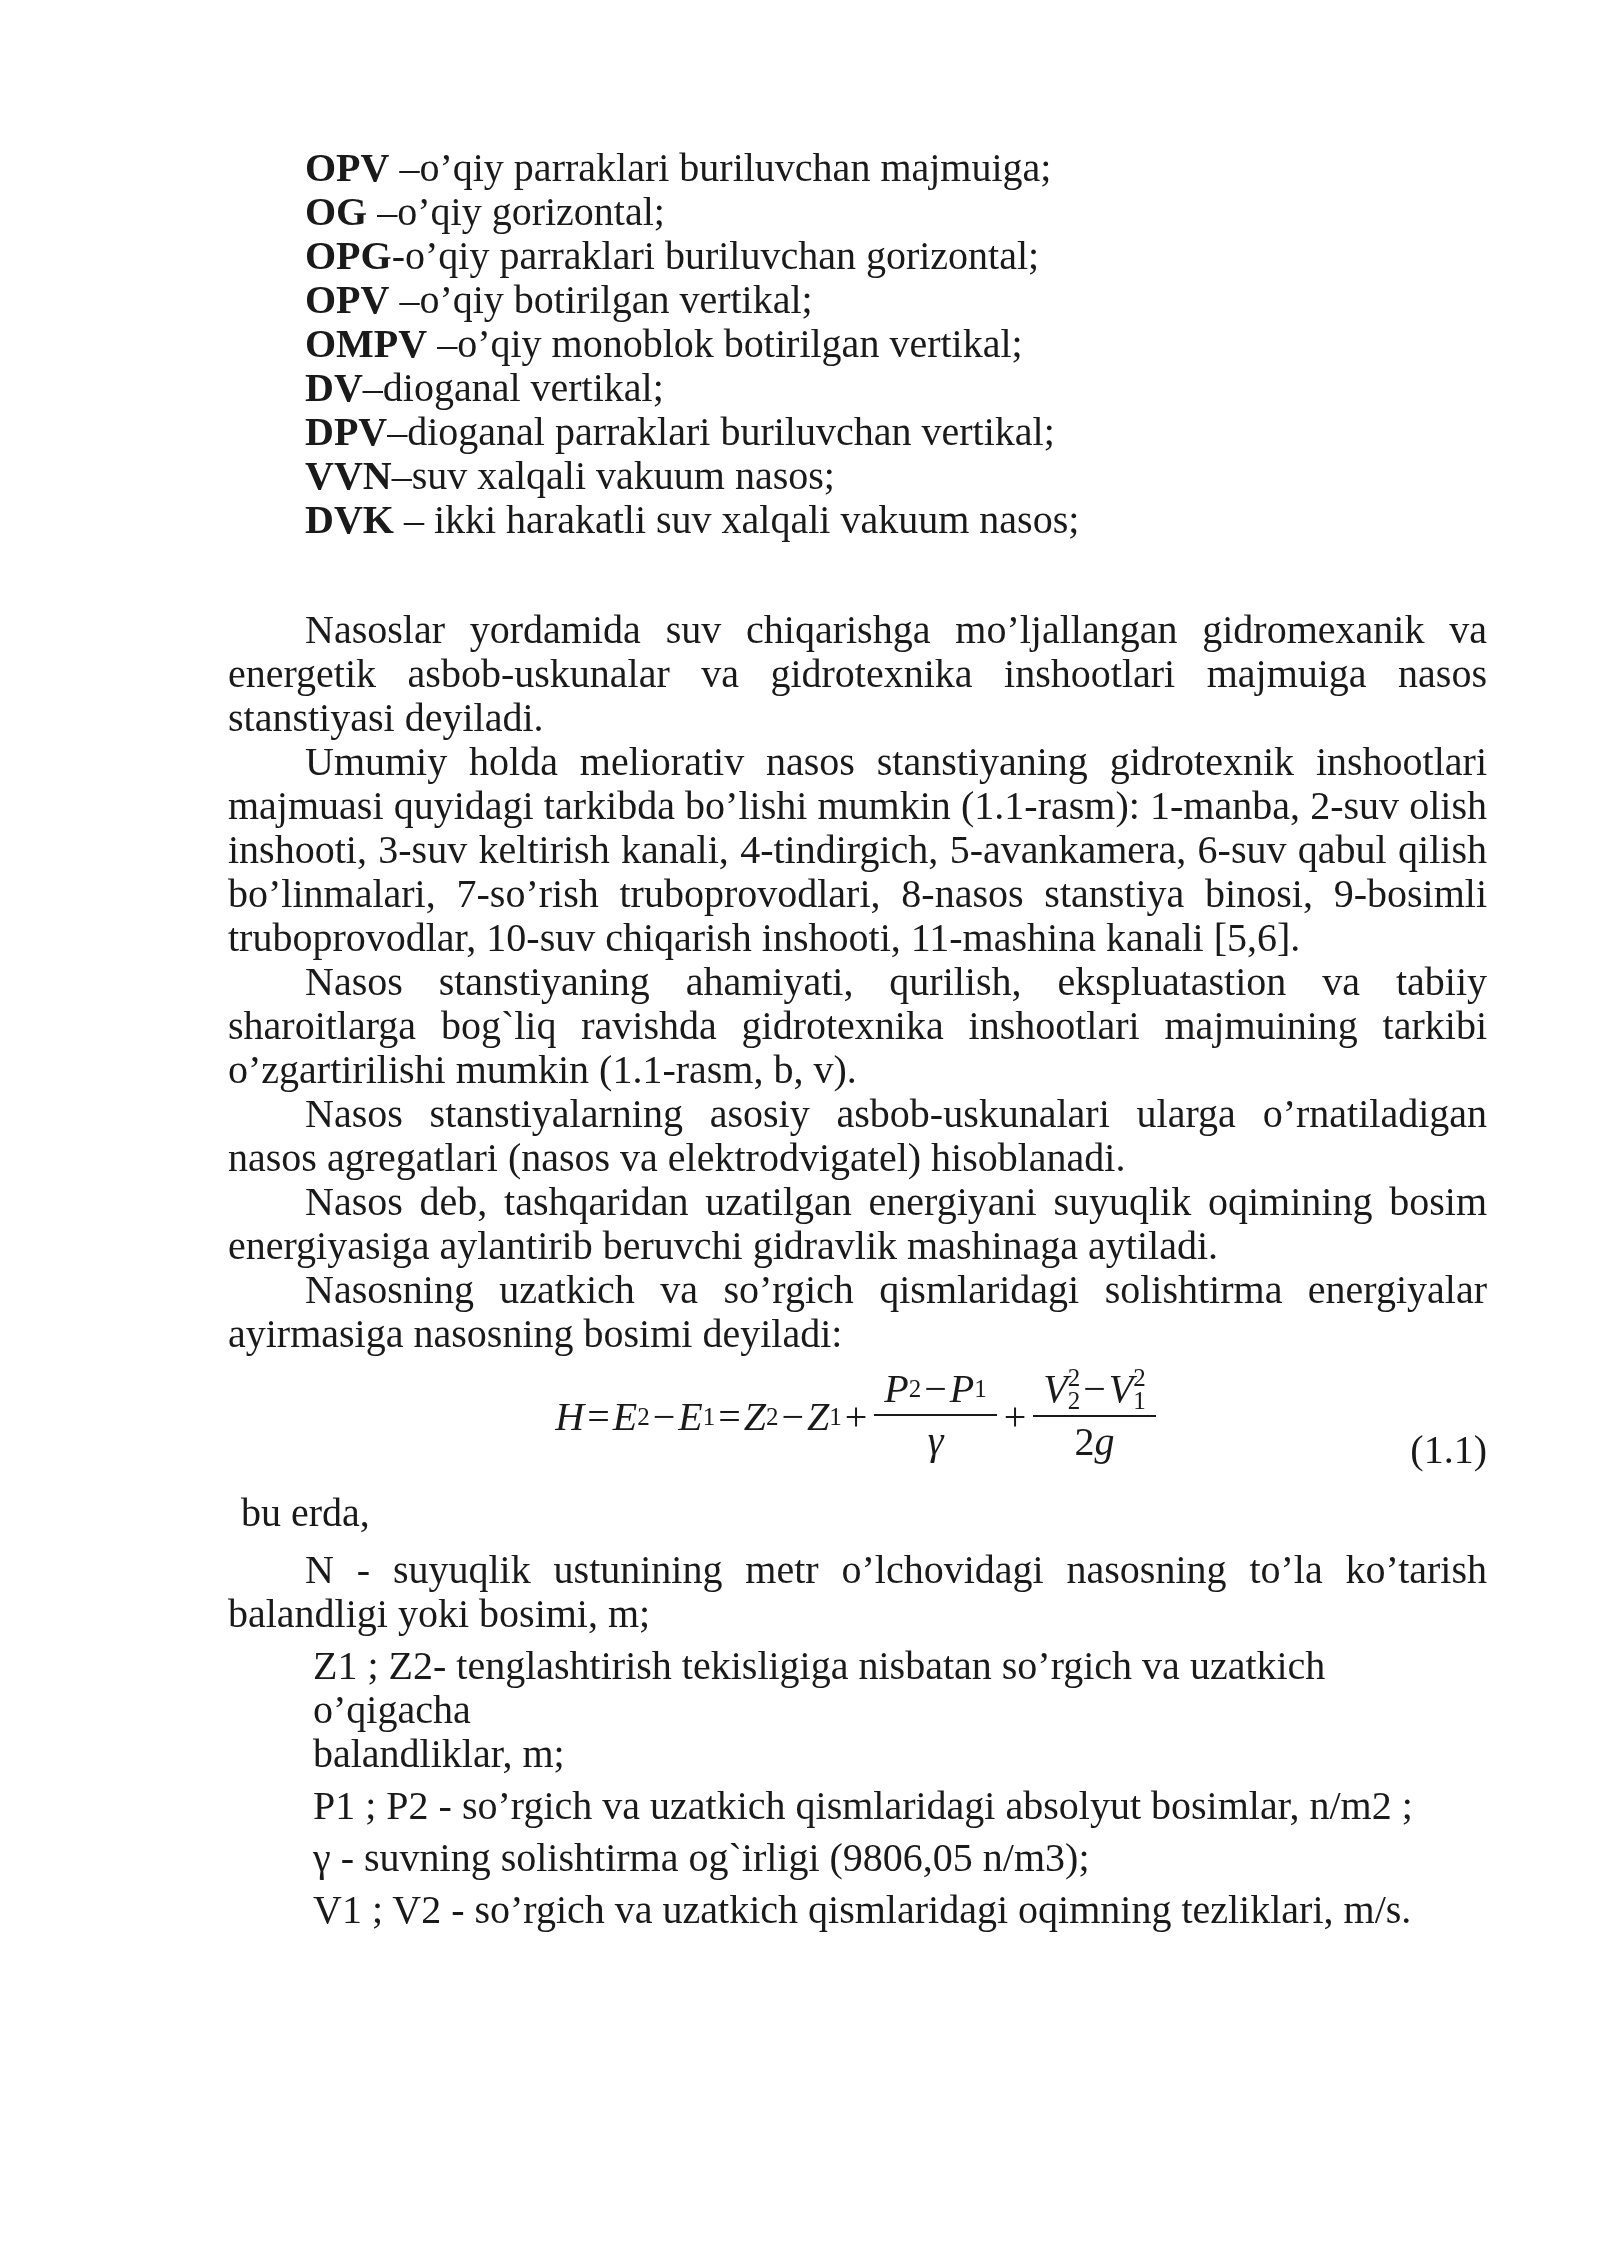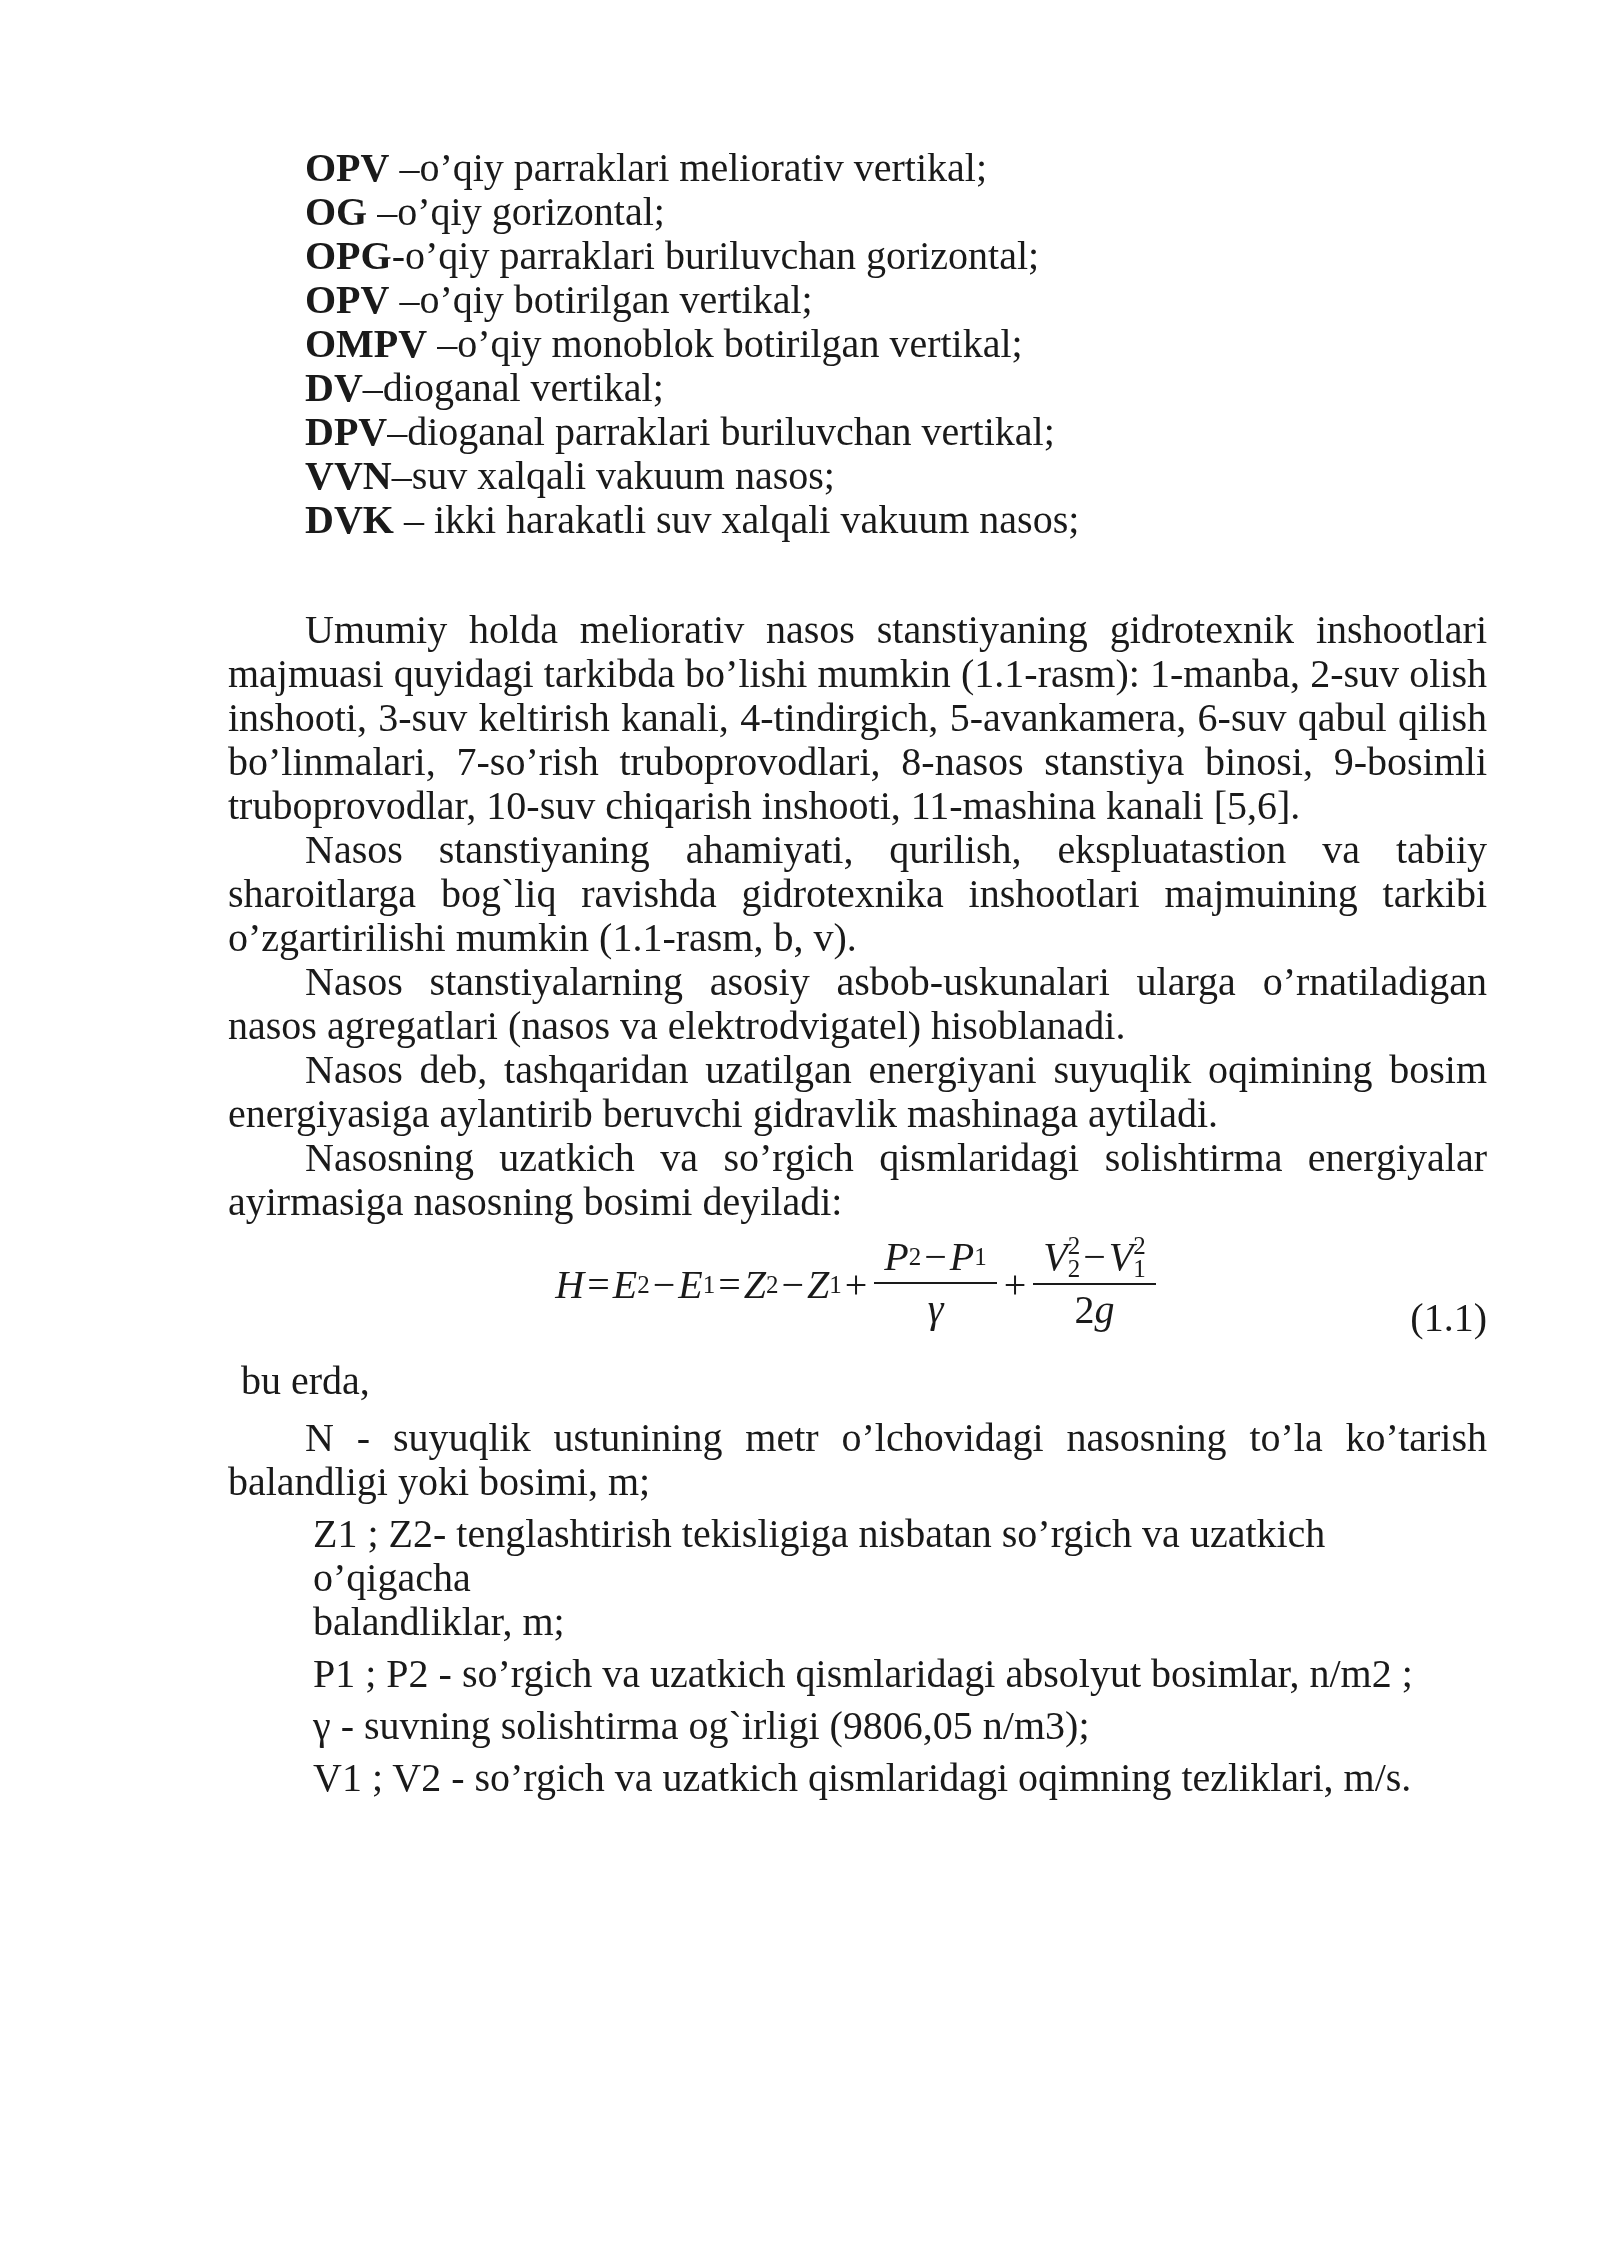--- a/index.html
+++ b/index.html
@@ -96,33 +96,34 @@
     margin: 8px;
     padding-left: 77px;
   }
 </style>
 </head>
 <body>
 
 <div class="text-col">
 
   <div>
-    <div class="abbr-line"><b>OPV</b><span> –o’qiy parraklari meliorativ vertikal;</span></div>
+    <div class="abbr-line"><b>OPV</b><span> –o’qiy parraklari buriluvchan majmuiga;</span></div>
     <div class="abbr-line"><b>OG</b><span> –o’qiy gorizontal;</span></div>
     <div class="abbr-line"><b>OPG</b><span>-o’qiy parraklari buriluvchan gorizontal;</span></div>
     <div class="abbr-line"><b>OPV</b><span> –o’qiy botirilgan vertikal;</span></div>
     <div class="abbr-line"><b>OMPV</b><span> –o’qiy monoblok botirilgan vertikal;</span></div>
     <div class="abbr-line"><b>DV</b><span>–dioganal vertikal;</span></div>
     <div class="abbr-line"><b>DPV</b><span>–dioganal parraklari buriluvchan vertikal;</span></div>
     <div class="abbr-line"><b>VVN</b><span>–suv xalqali vakuum nasos;</span></div>
     <div class="abbr-line"><b>DVK</b><span> – ikki harakatli suv xalqali vakuum nasos;</span></div>
   </div>
 
   <div class="spacer-after-list"></div>
 
+  <p class="body-par">Nasoslar yordamida suv chiqarishga mo’ljallangan gidromexanik va energetik asbob-uskunalar va gidrotexnika inshootlari majmuiga nasos stanstiyasi deyiladi.</p>
   <p class="body-par">Umumiy holda meliorativ nasos stanstiyaning gidrotexnik inshootlari majmuasi quyidagi tarkibda bo’lishi mumkin (1.1-rasm): 1-manba, 2-suv olish inshooti, 3-suv keltirish kanali, 4-tindirgich, 5-avankamera, 6-suv qabul qilish bo’linmalari, 7-so’rish truboprovodlari, 8-nasos stanstiya binosi, 9-bosimli truboprovodlar, 10-suv chiqarish inshooti, 11-mashina kanali [5,6].</p>
   <p class="body-par">Nasos stanstiyaning ahamiyati, qurilish, ekspluatastion va tabiiy sharoitlarga bog`liq ravishda gidrotexnika inshootlari majmuining tarkibi o’zgartirilishi mumkin (1.1-rasm, b, v).</p>
   <p class="body-par">Nasos stanstiyalarning asosiy asbob-uskunalari ularga o’rnatiladigan nasos agregatlari (nasos va elektrodvigatel) hisoblanadi.</p>
   <p class="body-par">Nasos deb, tashqaridan uzatilgan energiyani suyuqlik oqimining bosim energiyasiga aylantirib beruvchi gidravlik mashinaga aytiladi.</p>
   <p class="body-par">Nasosning uzatkich va so’rgich qismlaridagi solishtirma energiyalar ayirmasiga nasosning bosimi deyiladi:</p>
 
   <div class="formula-row">
     <span class="f-inner">
       <span>H</span>
         <span class="op">=</span>

